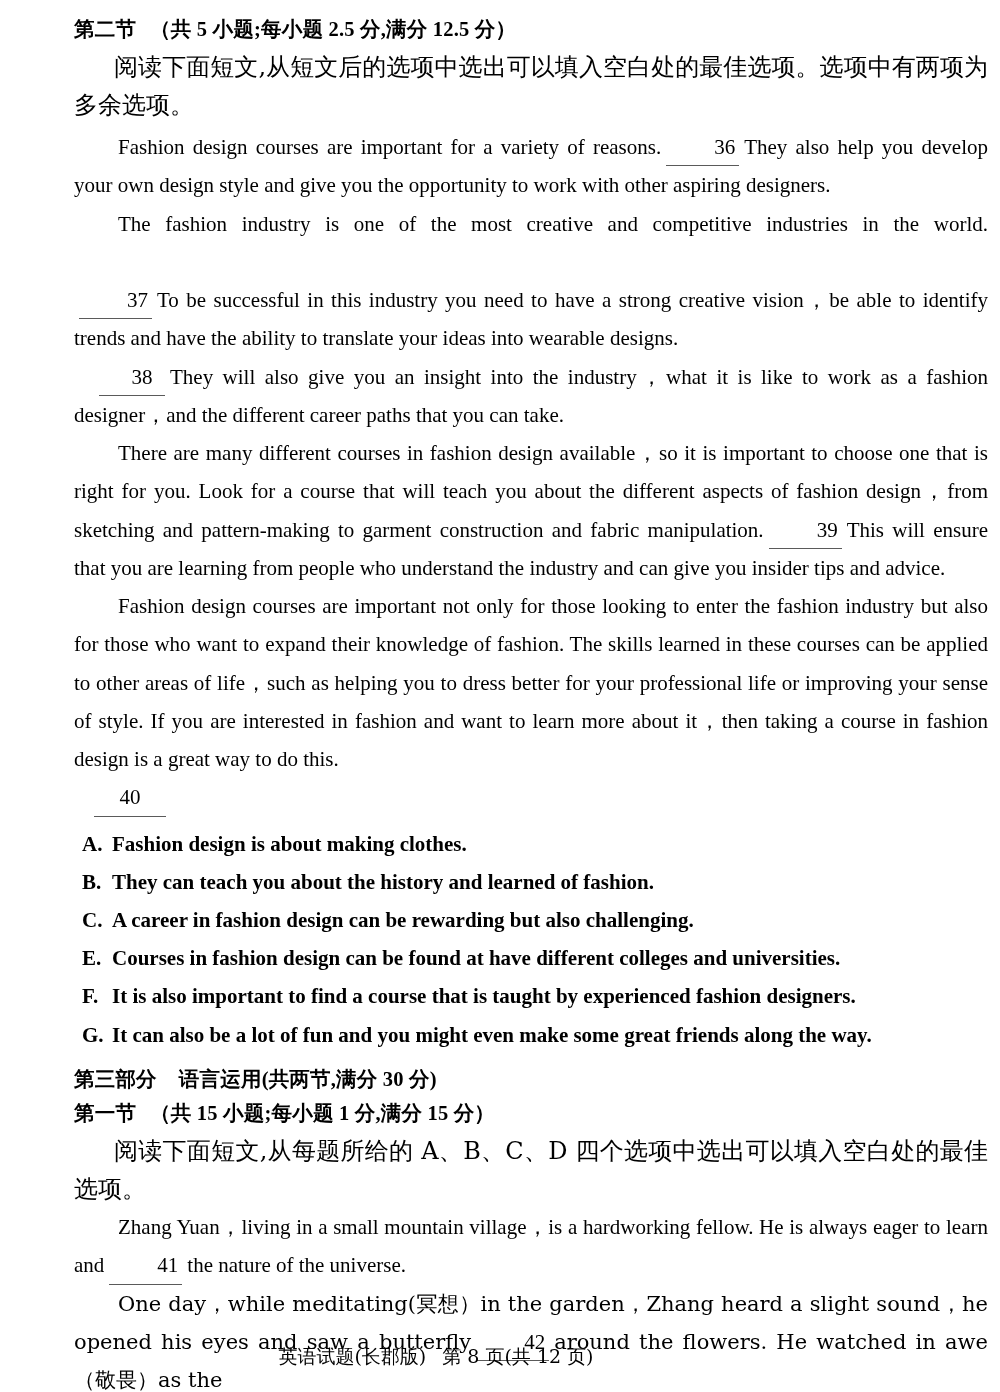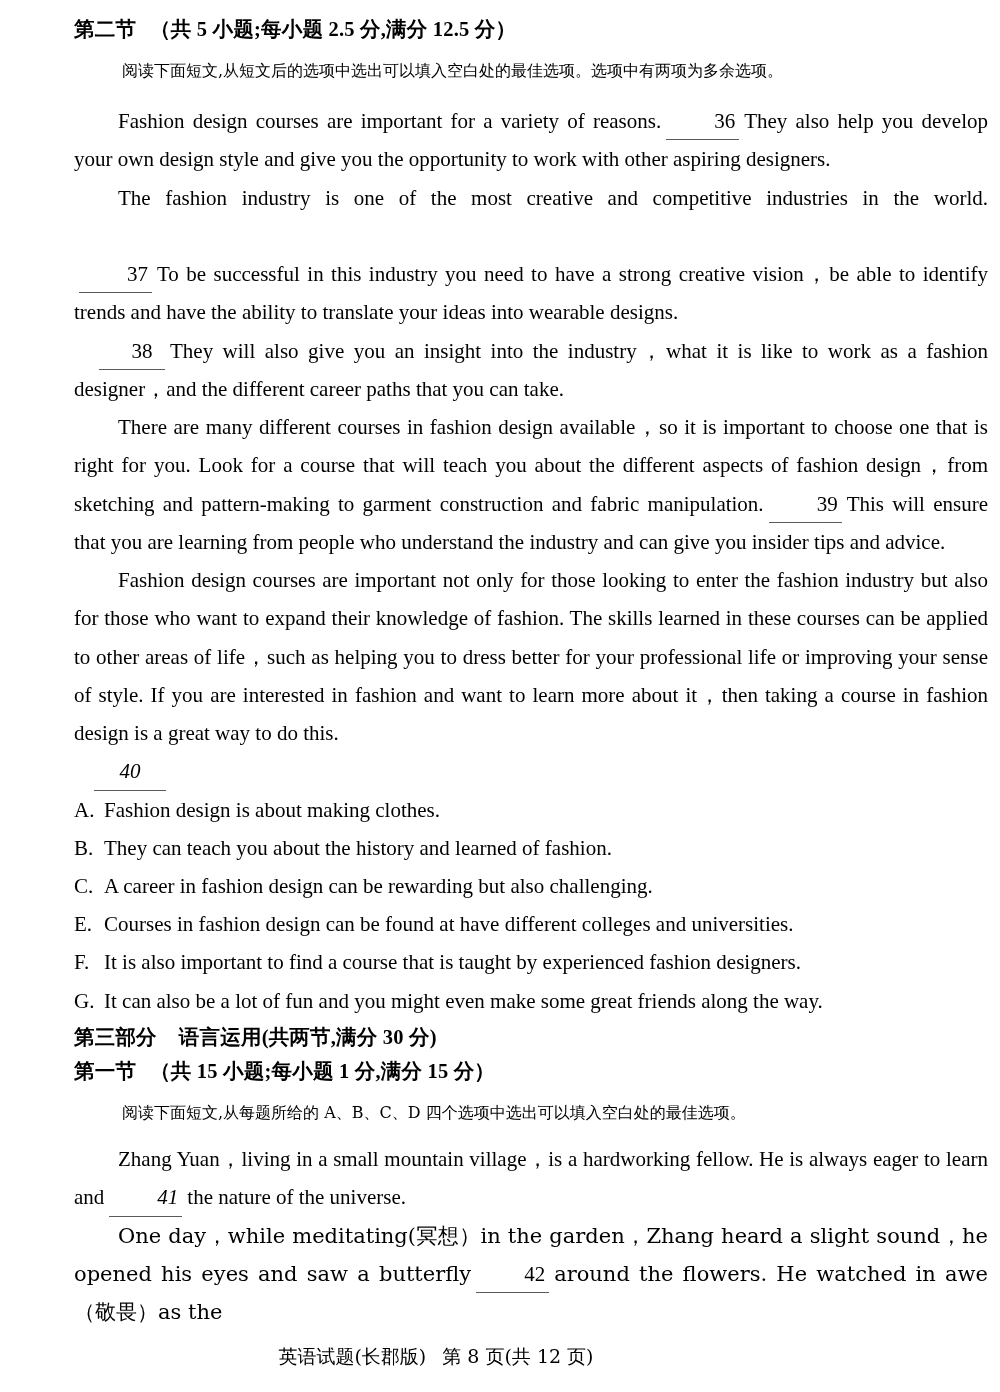--- a/index.html
+++ b/index.html
@@ -42,26 +42,26 @@
   .section-head .gap-sm { display: inline-block; width: 14px; }
   .section-head .gap-md { display: inline-block; width: 22px; }
   .section-head .nums {
     font-family: "Liberation Serif", "DejaVu Serif", serif;
     font-weight: bold;
   }
 
   
   .cjk-para {
     font-family: "DejaVu Serif", "Liberation Serif", serif;
-    font-size: 16px;
+    font-size: 24px;
     line-height: 38px;
     text-align: justify;
     text-justify: inter-character;
     text-indent: 40px;
-    margin: 8px;
+    margin: 0;
   }
 
   
   .en-para {
     font-size: 21px;
     line-height: 38.2px;
     text-align: justify;
     text-indent: 44px;
     margin: 0;
     hyphens: none;
@@ -76,25 +76,25 @@
   .blank {
     display: inline-block;
     border-bottom: 1.1px solid #5a5a5a;
     text-align: center;
     min-width: 58px;
     line-height: 1.02;
     padding: 0 4px 7px 4px;
     margin: 0 5px;
     font-size: 21px;
   }
-  .blank.wide { min-width: 64px; font-style: italic; }
+  .blank.wide { min-width: 64px; }
   .blank.standalone { margin-left: 20px; }
 
   
-  .options { margin: 0; padding: 0; }
+  .options { margin: 8px; padding: 0; font-weight: bold; }
   .option-row {
     font-size: 21px;
     line-height: 38.2px;
     white-space: nowrap;
     margin: 0;
   }
   .option-letter { display: inline-block; min-width: 30px; }
 
   
   .footer {

